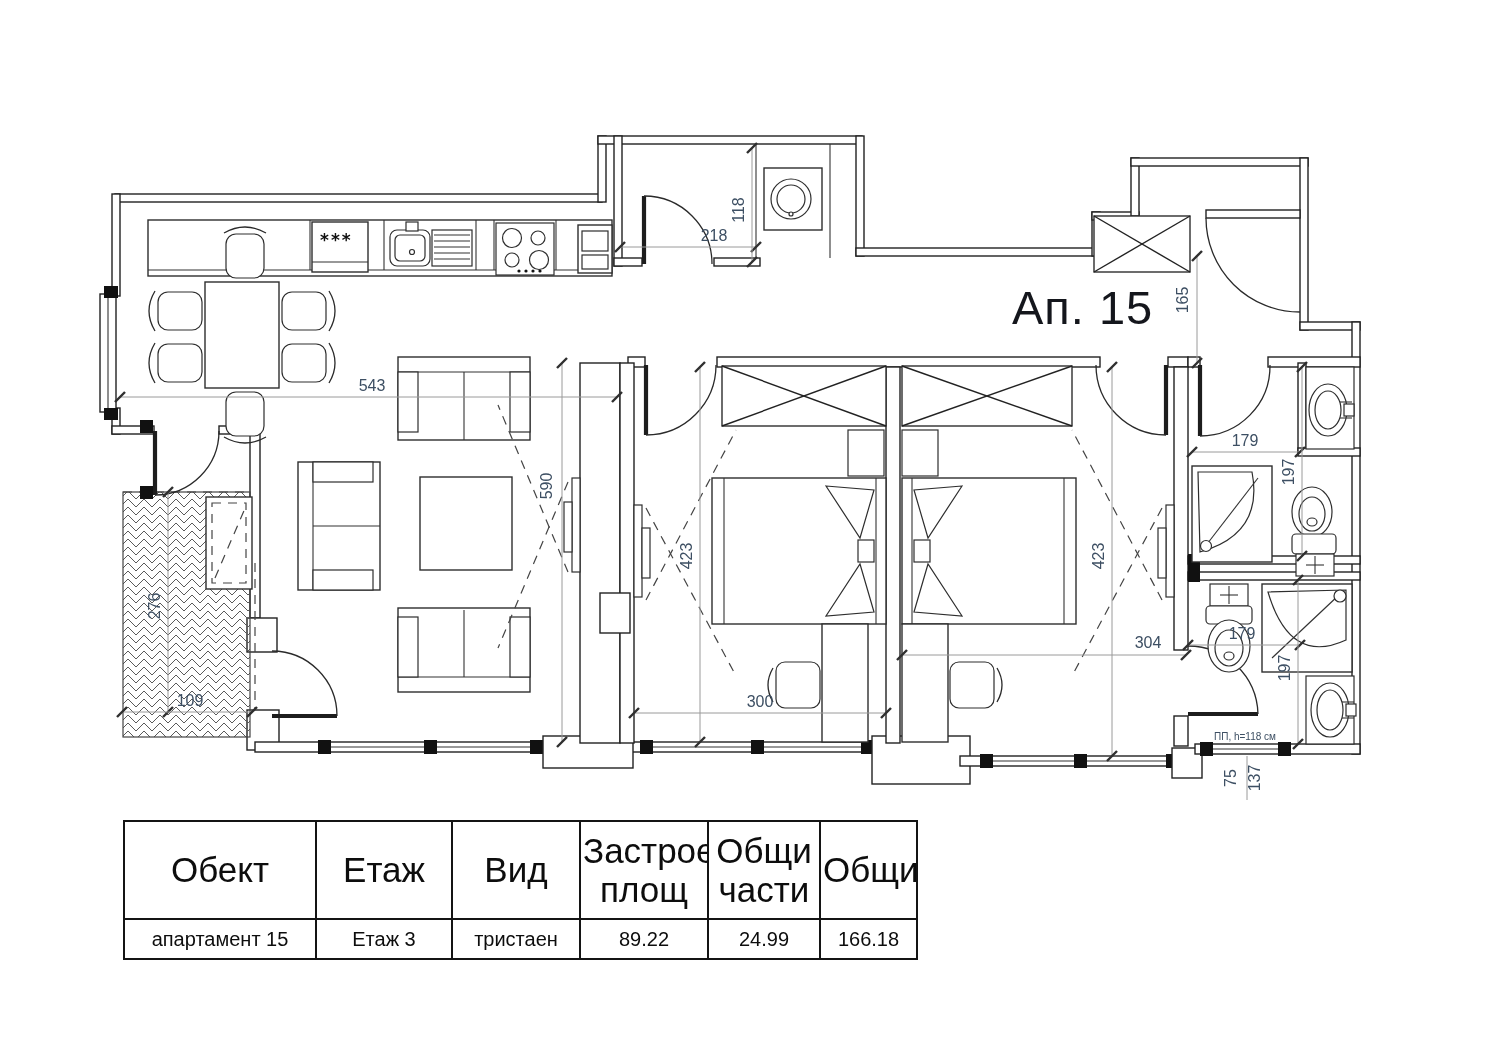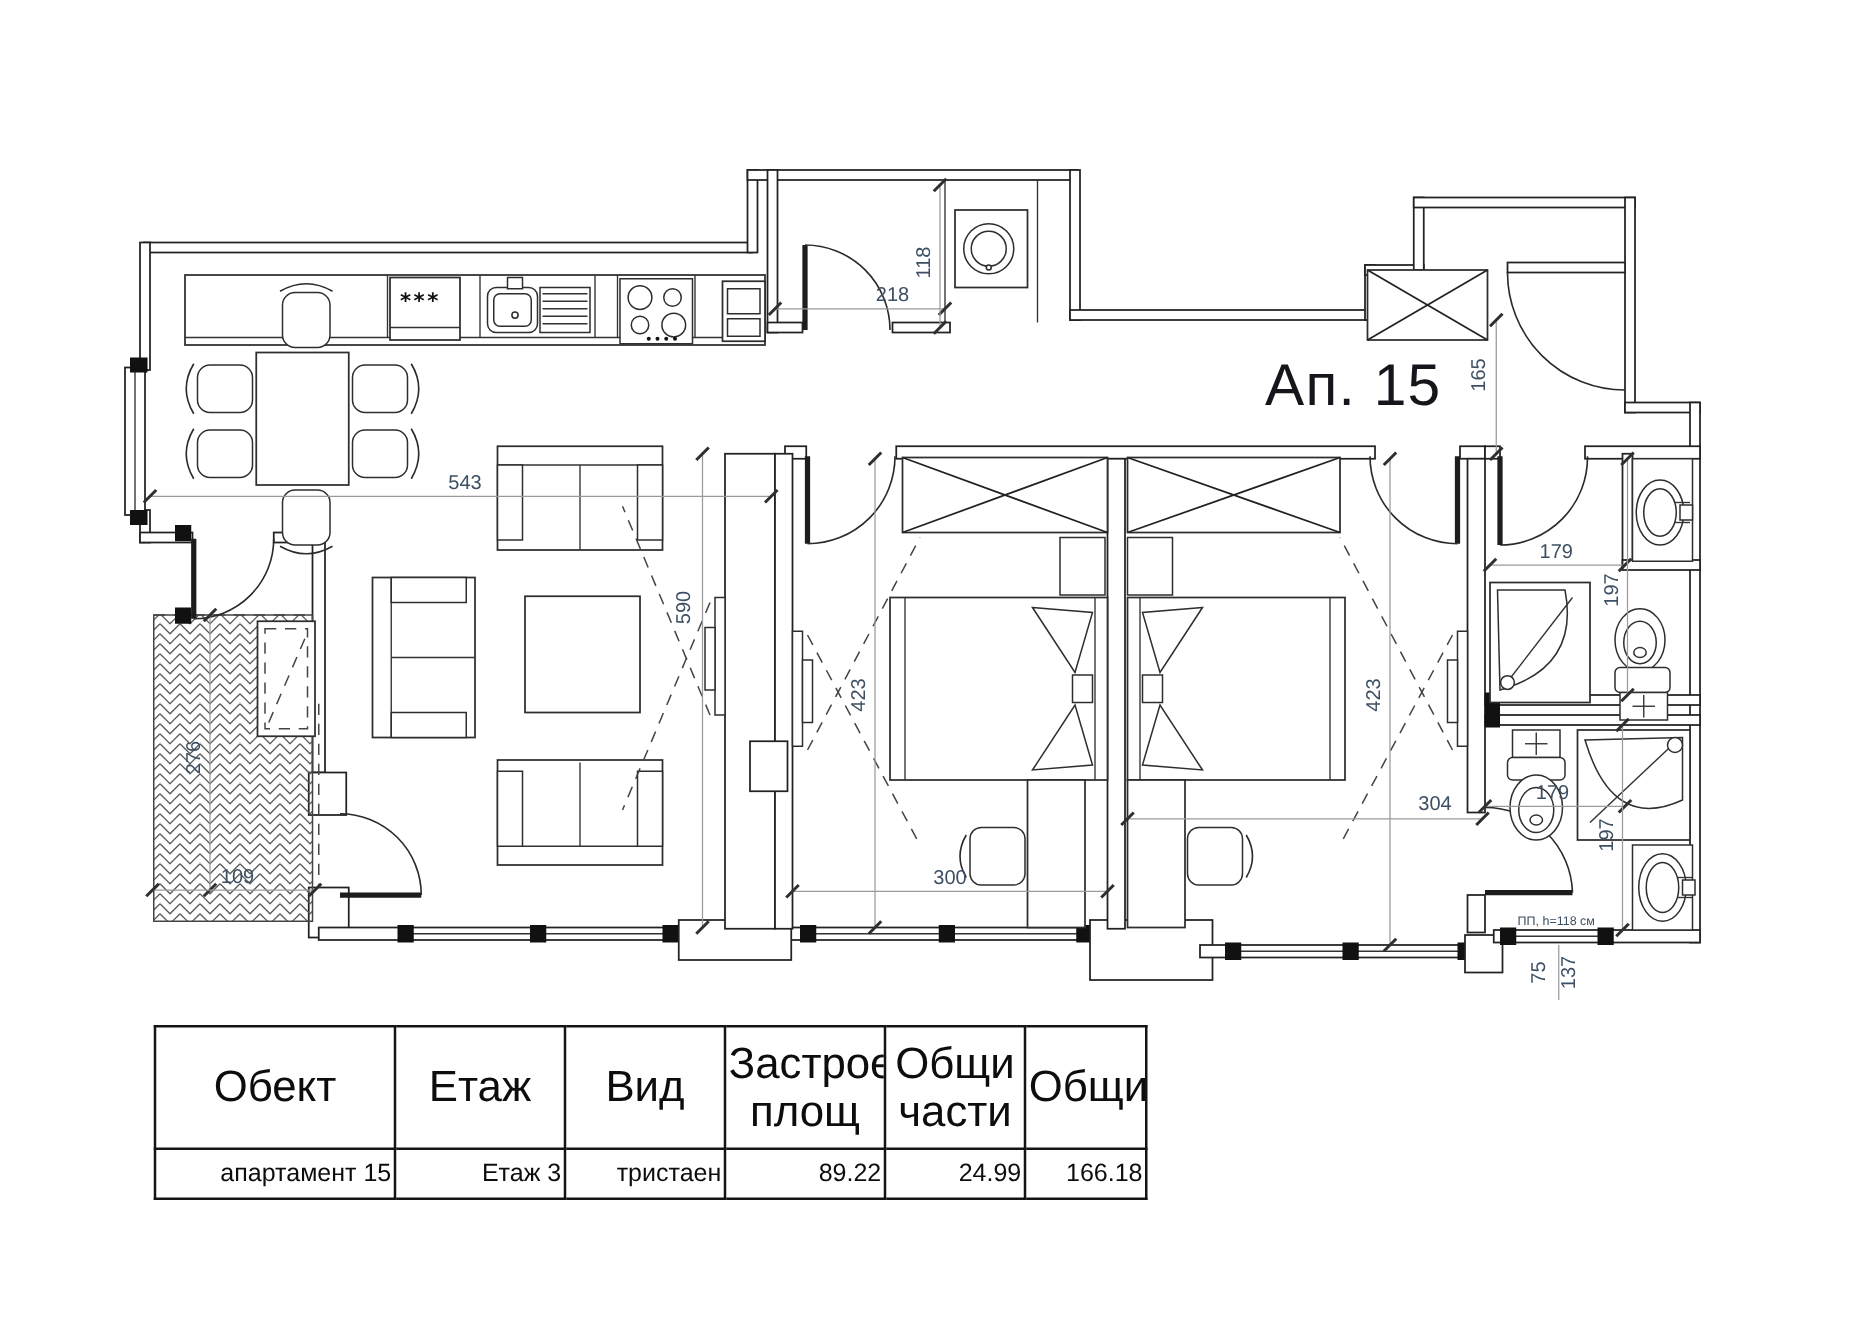--- a/index.html
+++ b/index.html
@@ -21,21 +21,21 @@
   .dimtxt{fill:#3d4f63;font-size:16px;font-family:"Liberation Sans",sans-serif;}
   .dimsm{fill:#3d4f63;font-size:10px;font-family:"Liberation Sans",sans-serif;}
   .title-txt{fill:#14161c;font-size:47px;letter-spacing:1px;font-family:"Liberation Sans",sans-serif;}
   .stars{fill:#111;font-size:17px;font-weight:bold;letter-spacing:2px;font-family:"DejaVu Sans",sans-serif;}
   
   .tablewrap{position:absolute;left:123px;top:820px;}
   table.area{border-collapse:collapse;table-layout:fixed;width:793px;background:#ffffff;}
   table.area th, table.area td{border:2.4px solid #141414;text-align:center;vertical-align:middle;
         color:#0d0d0d;padding:0 2px;overflow:hidden;}
   table.area th{height:96px;font-size:35px;font-weight:normal;line-height:1.12;margin-left:39px;}
-  table.area td{height:38px;font-size:20px;text-align:right;}
+  table.area td{height:38px;font-size:20px;}
 </style>
 </head>
 <body>
 
 <div class="page">
 
   <svg class="plan" viewBox="0 0 1500 800" xmlns="http://www.w3.org/2000/svg">
     <defs>
       <pattern id="hatch" patternUnits="userSpaceOnUse" width="16" height="16">
         <path d="M0,3 L8,11 L16,3" fill="none" stroke="#5a5a5a" stroke-width="1"></path>

